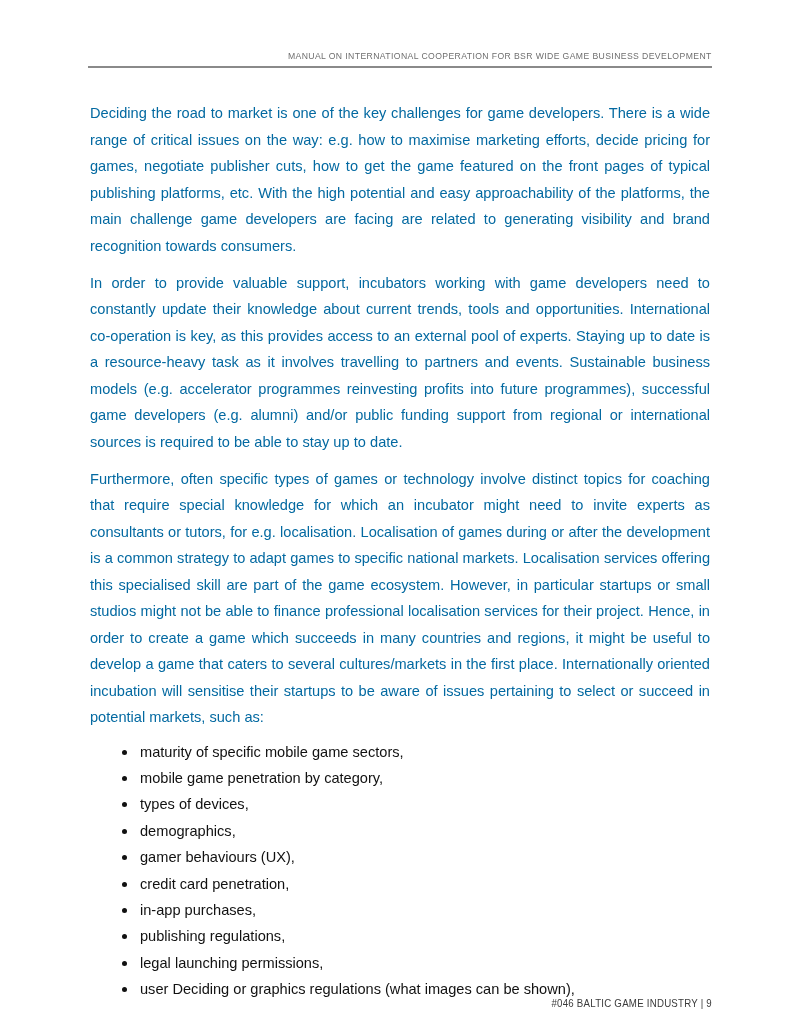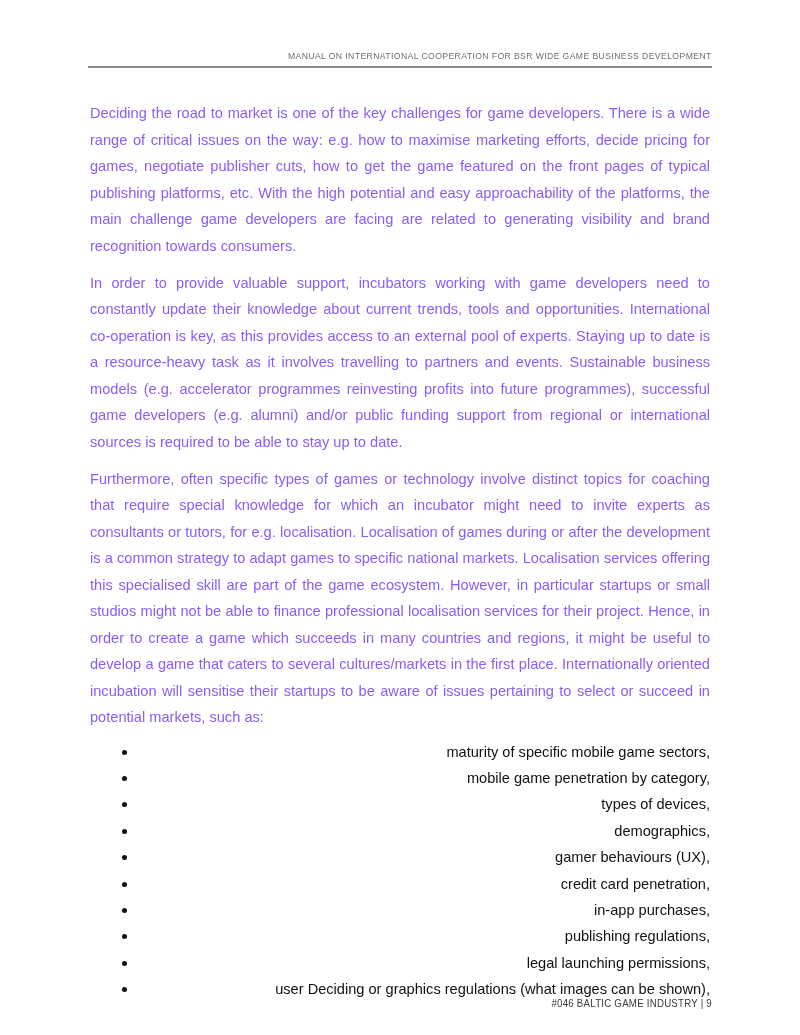--- a/index.html
+++ b/index.html
@@ -59,33 +59,32 @@
     top: 88px;
     width: 620px;
   }
 
   p.para {
     margin: 0 0 10.5px 0;
     font-size: 14.6px;
     line-height: 26.5px;
     text-align: justify;
     text-justify: inter-word;
-    color: #8b5cf6;
+    color: #0369a1;
     word-spacing: 0.1px;
   }
   p.para:last-of-type {
     margin-bottom: 8px;
   }
 
   
   ul.bullets {
     list-style: none;
     margin: 6px 0 0 0;
     padding: 0;
-    text-align: right;
   }
   ul.bullets li {
     position: relative;
     padding-left: 50px;
     font-size: 14.6px;
     line-height: 26.4px;
     color: #111111;
     white-space: nowrap;
   }
   ul.bullets li .bullet-dot {

